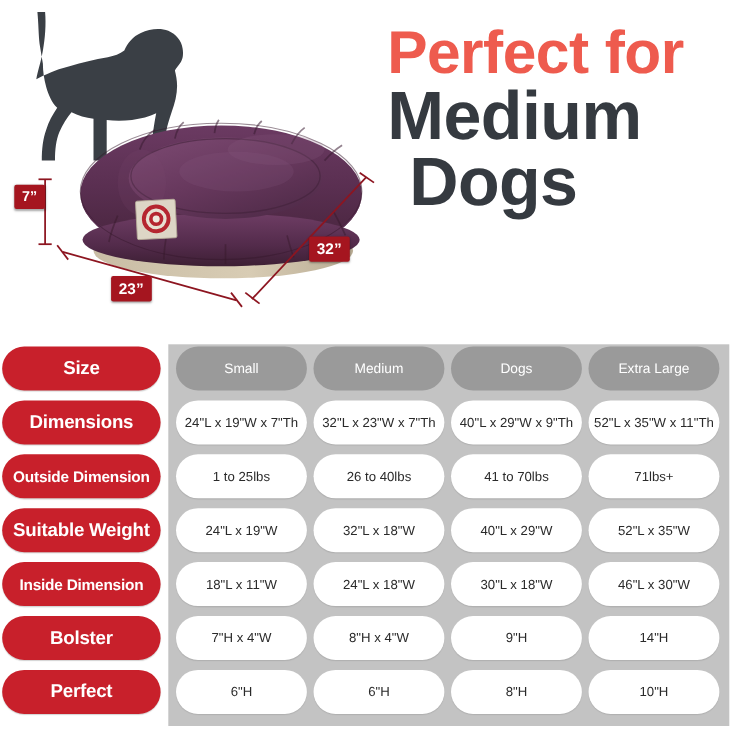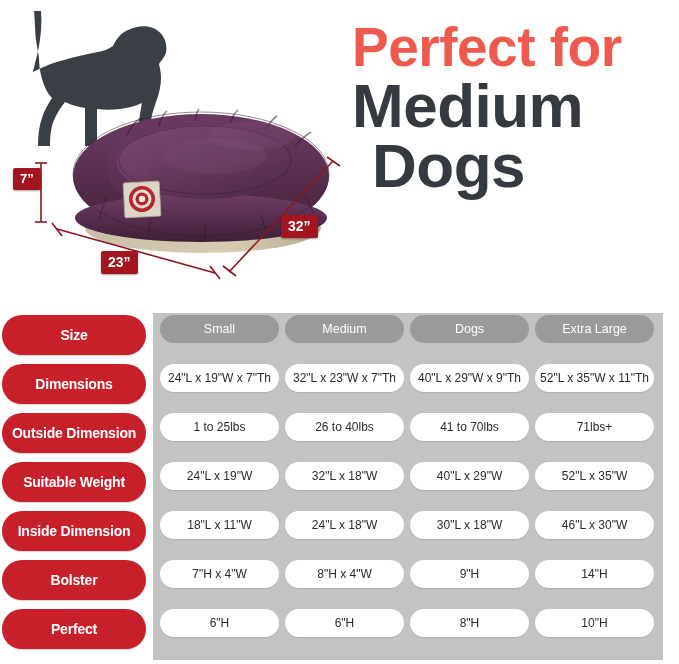--- a/index.html
+++ b/index.html
@@ -42,30 +42,30 @@
   .table-area{position:absolute;left:0;top:311px;width:679px;height:353px;}
   .gray-panel{
     position:absolute;left:153px;top:2px;width:510px;height:347px;
     background:#c3c3c3;
   }
   .labels-col{position:absolute;left:2px;top:4px;width:144px;}
   .label-pill{
     width:144px;height:40px;margin-bottom:9px;
     background:#c8202b;border-radius:21px;
     display:flex;align-items:center;justify-content:center;
-    color:#ffffff;font-size:14px;font-weight:bold;
+    color:#ffffff;font-size:17px;font-weight:bold;
     letter-spacing:-0.2px;
     box-shadow:0 1px 1px rgba(0,0,0,.18);
   }
   .label-pill.small-txt{font-size:14px;}
 
   .cols{position:absolute;left:160px;top:4px;width:500px;}
   .row{display:flex;height:40px;margin-bottom:9px;}
   .cell{
-    width:119px;margin-right:6px;height:28px;border-radius:21px;
+    width:119px;margin-right:6px;height:40px;border-radius:21px;
     display:flex;align-items:center;justify-content:center;
     font-size:12px;color:#2a2a2a;background:#ffffff;
     box-shadow:0 1px 1px rgba(0,0,0,.10);
     white-space:nowrap;
   }
   .row-head .cell{
     background:#9a9a9a;color:#ffffff;font-size:12.5px;
     box-shadow:none;
   }
 </style>

